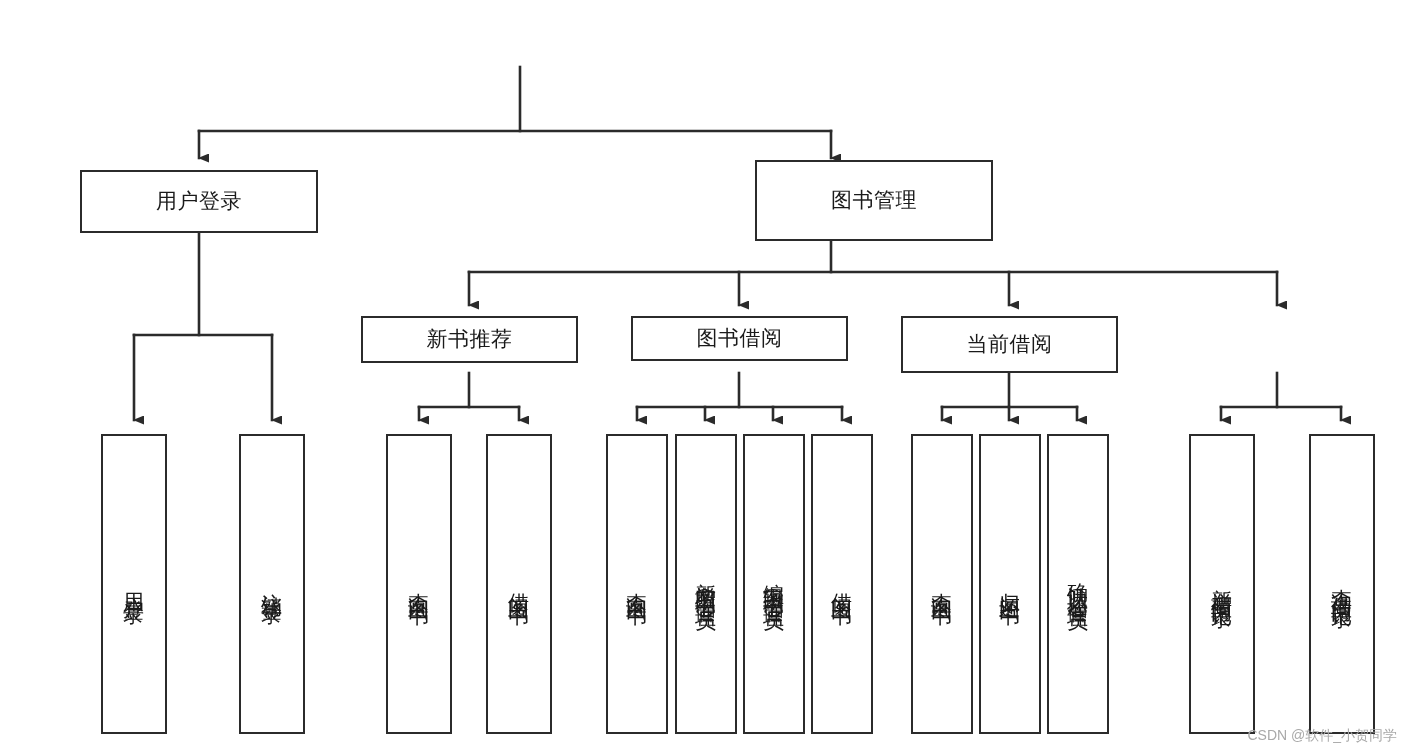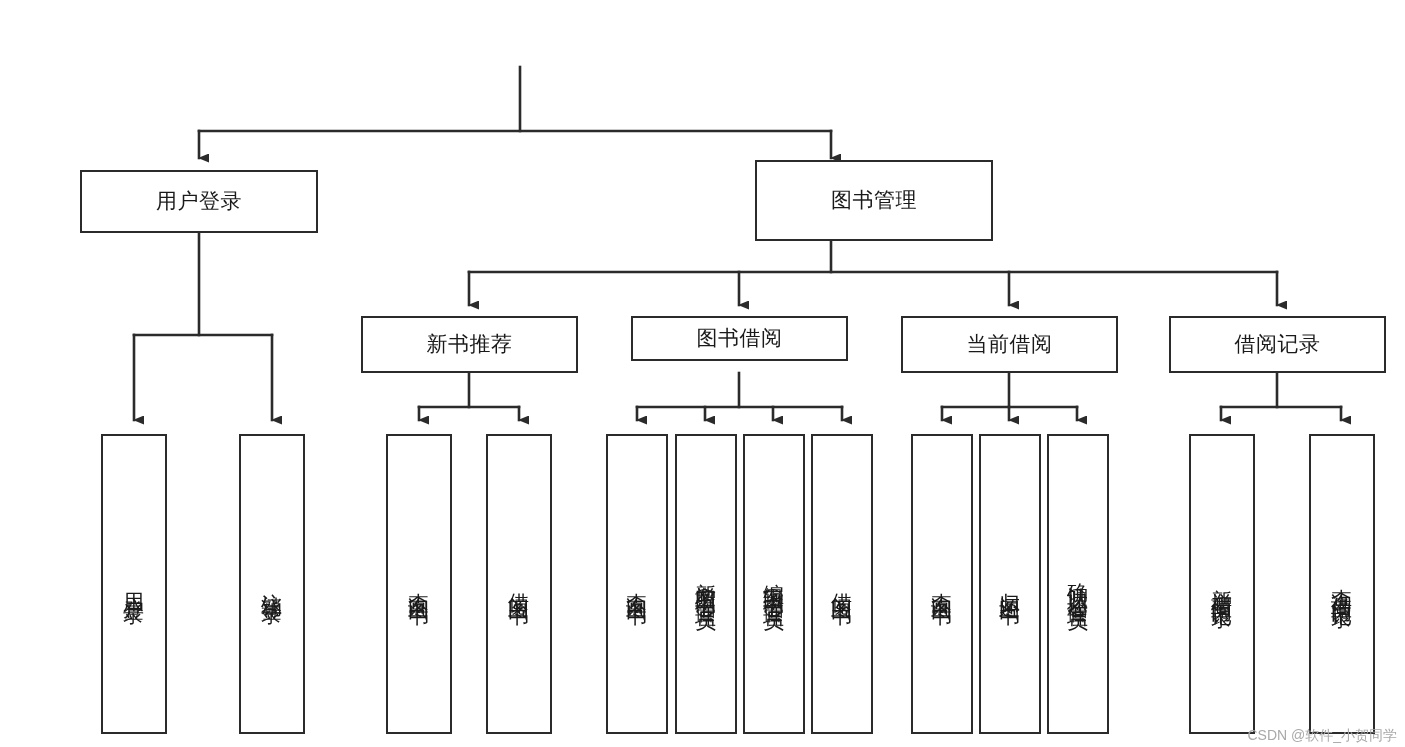--- a/index.html
+++ b/index.html
@@ -125,31 +125,28 @@
   </svg>
 
 
   <div class="node-box horizontal" style="left:80px; top:170px; width:238px; height:63px;">
     <span class="node-label">用户登录</span>
   </div>
   <div class="node-box horizontal" style="left:712px; top:160px; width:238px; height:81px;margin-left:43px;">
     <span class="node-label">图书管理</span>
   </div>
 
-  <div class="node-box horizontal" style="left:361px; top:316px; width:217px; height:57px;">
+  <div class="node-box horizontal" style="left:361px; top:316px; width:217px; height:47px;">
     <span class="node-label">新书推荐</span>
   </div>
   <div class="node-box horizontal" style="left:631px; top:316px; width:217px; height:45px;">
     <span class="node-label">图书借阅</span>
   </div>
   <div class="node-box horizontal" style="left:901px; top:316px; width:217px; height:57px;">
     <span class="node-label">当前借阅</span>
-  </div>
-  <div class="node-box horizontal" style="left:1169px; top:316px; width:217px; height:57px;">
-    <span class="node-label">借阅记录</span>
   </div>
 
   <div class="node-box vertical" style="left:101px; top:434px; width:66px; height:300px;">
     <span class="node-label">用户登录</span>
   </div>
   <div class="node-box vertical" style="left:239px; top:434px; width:66px; height:300px;">
     <span class="node-label">注销登录</span>
   </div>
 
   <div class="node-box vertical" style="left:386px; top:434px; width:66px; height:300px;">

